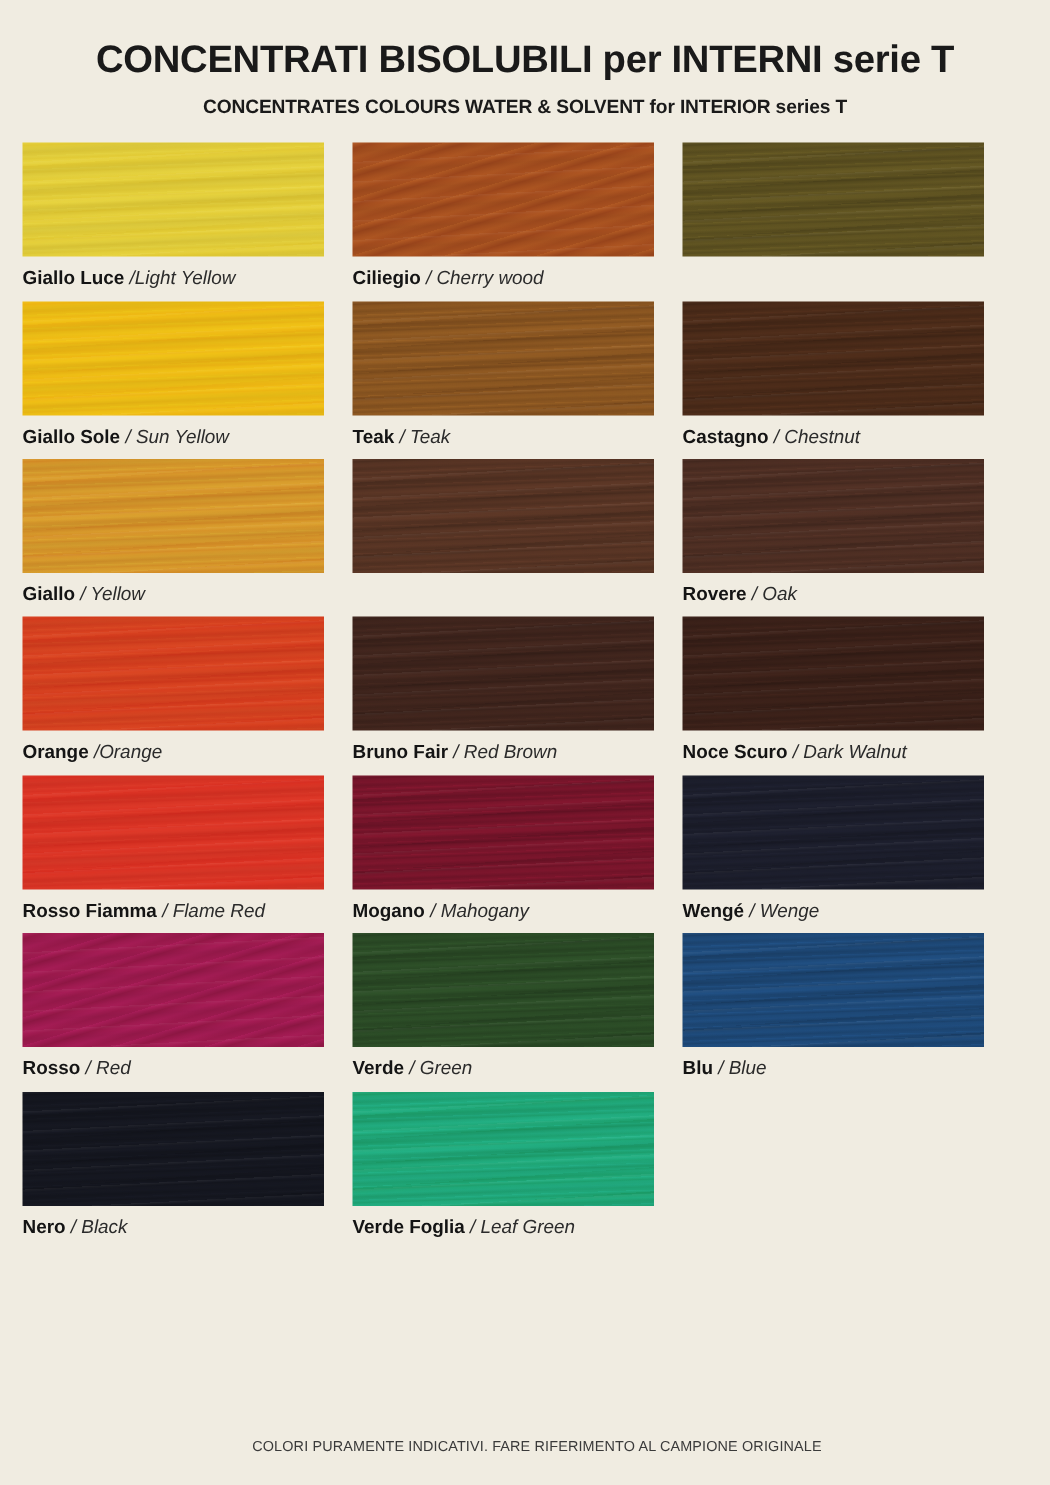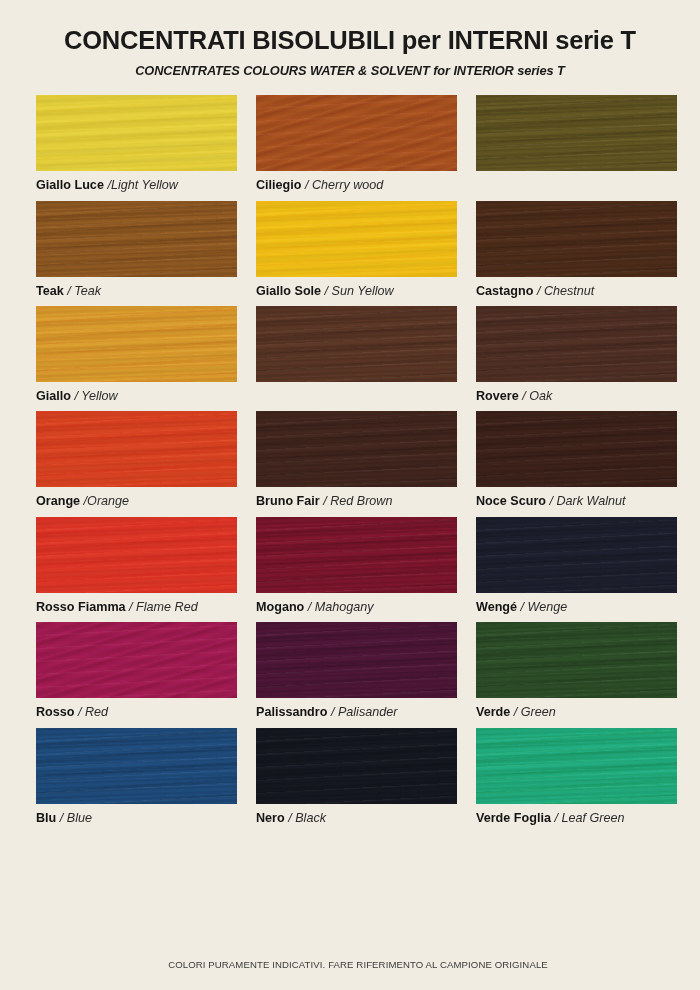--- a/index.html
+++ b/index.html
@@ -28,30 +28,29 @@
   .title-it {
     font-size: 25.5px;
     font-weight: bold;
     color: #1a1a1a;
     letter-spacing: -0.2px;
     line-height: 1.1;
     white-space: nowrap;
   }
   .title-en {
     font-size: 12.8px;
-    font-style: italic;
     font-weight: bold;
     color: #1a1a1a;
     margin-top: 9px;
     letter-spacing: -0.1px;
     white-space: nowrap;
   }
   .grid {
     margin-top: 17px;
-    padding-left: 36px;
+    padding-left: 15px;
     padding-right: 28px;
     display: grid;
     grid-template-columns: 201px 201px 201px;
     column-gap: 19px;
     row-gap: 0px;
   }
   .cell {
     width: 201px;
     margin-bottom: 8px;
   }
@@ -161,34 +160,34 @@
         </div>
         <div class="label"><span class="it">Ciliegio</span> <span class="en">/ Cherry wood</span></div>
       </div>
       <div class="cell">
         <div class="swatch" style="background-color: rgb(93, 81, 32);">
           <div class="grain"></div>
           <div class="grain2"></div>
         </div>
       </div>
       <div class="cell">
+        <div class="swatch" style="background-color: rgb(240, 189, 20);">
+          <div class="grain"></div>
+          <div class="grain2"></div>
+        </div>
+        <div class="label"><span class="it">Giallo Sole</span> <span class="en">/ Sun Yellow</span></div>
+      </div>
+      <div class="cell">
         <div class="swatch" style="background-color: rgb(138, 85, 32);">
           <div class="grain"></div>
           <div class="grain2"></div>
         </div>
         <div class="label"><span class="it">Teak</span> <span class="en">/ Teak</span></div>
       </div>
       <div class="cell">
-        <div class="swatch" style="background-color: rgb(240, 189, 20);">
-          <div class="grain"></div>
-          <div class="grain2"></div>
-        </div>
-        <div class="label"><span class="it">Giallo Sole</span> <span class="en">/ Sun Yellow</span></div>
-      </div>
-      <div class="cell">
         <div class="swatch" style="background-color: rgb(74, 42, 24);">
           <div class="grain"></div>
           <div class="grain2"></div>
         </div>
         <div class="label"><span class="it">Castagno</span> <span class="en">/ Chestnut</span></div>
       </div>
       <div class="cell">
         <div class="swatch" style="background-color: rgb(216, 151, 42);">
           <div class="grain"></div>
           <div class="grain2"></div>
@@ -251,27 +250,20 @@
         <div class="label"><span class="it">Wengé</span> <span class="en">/ Wenge</span></div>
       </div>
       <div class="cell">
         <div class="swatch diag" style="background-color: rgb(160, 26, 80);">
           <div class="grain"></div>
           <div class="grain2"></div>
         </div>
         <div class="label"><span class="it">Rosso</span> <span class="en">/ Red</span></div>
       </div>
       <div class="cell">
-        <div class="swatch" style="background-color: rgb(74, 21, 53);">
-          <div class="grain"></div>
-          <div class="grain2"></div>
-        </div>
-        <div class="label"><span class="it">Palissandro</span> <span class="en">/ Palisander</span></div>
-      </div>
-      <div class="cell">
         <div class="swatch" style="background-color: rgb(42, 74, 37);">
           <div class="grain"></div>
           <div class="grain2"></div>
         </div>
         <div class="label"><span class="it">Verde</span> <span class="en">/ Green</span></div>
       </div>
       <div class="cell">
         <div class="swatch" style="background-color: rgb(29, 72, 119);">
           <div class="grain"></div>
           <div class="grain2"></div>

